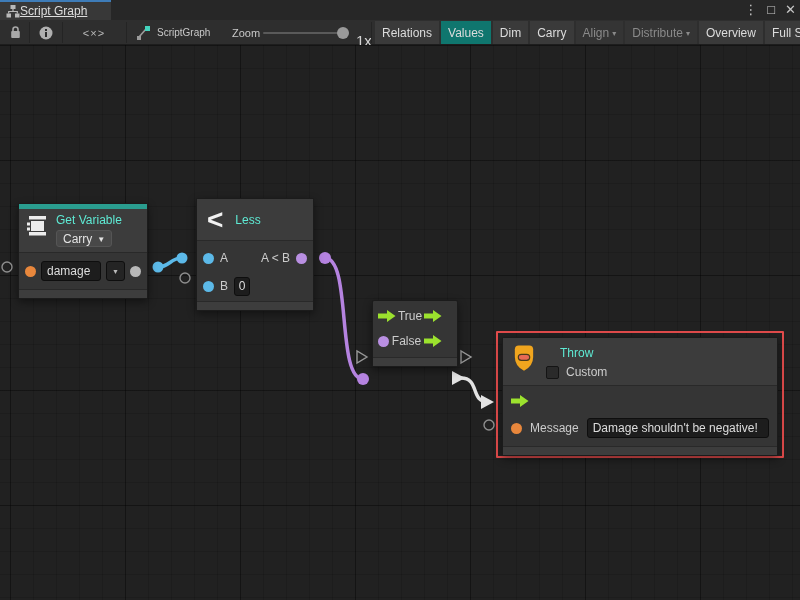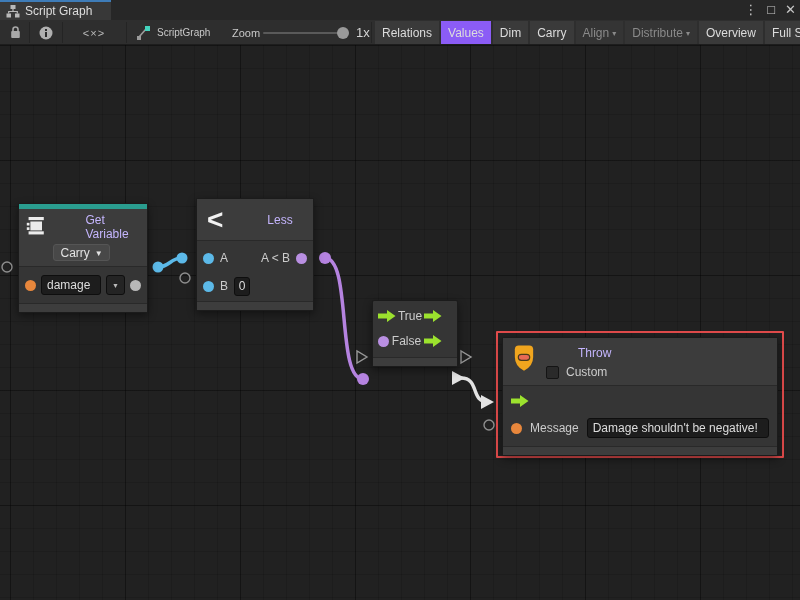--- a/index.html
+++ b/index.html
@@ -3,59 +3,59 @@
 <meta charset="utf-8">
 <style>
   * { margin:0; padding:0; box-sizing:border-box; }
   html,body { width:800px; height:600px; overflow:hidden; }
   body { font-family:"Liberation Sans", sans-serif; background:#282828; color:#ddd; font-size:12px; }
   .window { position:relative; width:800px; height:600px; background:#282828; }
 
   
   .titlebar { position:absolute; left:0; top:0; width:800px; height:20px; background:#272727; }
   .tab { position:absolute; left:0; top:0; width:111px; height:20px; background:#383838;
-         border-top:2px solid #3e7cb8; display:flex; align-items:center; gap:5px; padding:0 6px; }
+         border-top:2px solid #3e7cb8; display:flex; align-items:center; padding:0 6px;text-decoration:underline; }
   .tab-label { color:#dedede; font-size:12px; white-space:nowrap; }
   .win-controls { position:absolute; right:4px; top:0; height:20px; display:flex; align-items:center; gap:10px; color:#c8c8c8; }
   .win-controls span { cursor:default; font-size:13px; line-height:20px; }
 
   
   .toolbar { position:absolute; left:0; top:20px; width:800px; height:25px; background:#2e2e2e;
              border-bottom:1px solid #1d1d1d; }
   .tb-sep { position:absolute; top:2px; width:1px; height:21px; background:#242424; }
   .tb-btn { position:absolute; top:0; height:25px; display:flex; align-items:center; justify-content:center; color:#bbb; }
   .graph-label { position:absolute; left:136px; top:0; height:25px; display:flex; align-items:center; gap:6px; color:#c9c9c9; font-size:10px; }
   .zoom-label { position:absolute; left:232px; top:0; height:25px; display:flex; align-items:center; color:#c9c9c9; font-size:11px; }
   .slider-track { position:absolute; left:263px; top:12px; width:83px; height:2px; background:#5a5a5a; border-radius:1px; }
   .slider-handle { position:absolute; left:337px; top:7px; width:12px; height:12px; border-radius:50%; background:#9a9a9a; }
-  .zoom-value { position:absolute; left:356px; top:0; height:25px; display:flex; align-items:center; color:#d5d5d5; font-size:13px; }
+  .zoom-value { position:absolute; left:356px; top:8px; height:25px; display:flex; align-items:center; color:#d5d5d5; font-size:15px; }
   .tb-buttons { position:absolute; left:375px; top:1px; height:23px; display:flex; gap:2px; }
   .tb-buttons .btn { background:#3a3a3a; color:#dcdcdc; padding:0 7px; display:flex; align-items:center; gap:3px;
                      font-size:12px; white-space:nowrap; cursor:default; }
-  .tb-buttons .btn.active { background:#8b5cf6; }
+  .tb-buttons .btn.active { background:#0f766e; }
   .tb-buttons .btn.disabled { color:#8a8a8a; background:#343434; }
   .caret { font-size:8px; position:relative; top:1px; }
 
   
   .canvas { position:absolute; left:0; top:45px; width:800px; height:555px; background-color:#212121;
     background-image:
       repeating-linear-gradient(to right, rgba(0,0,0,0.30) 0 1px, transparent 1px 115px),
       repeating-linear-gradient(to bottom, rgba(0,0,0,0.30) 0 1px, transparent 1px 115px),
       repeating-linear-gradient(to right, rgba(0,0,0,0.13) 0 1px, transparent 1px 23px),
       repeating-linear-gradient(to bottom, rgba(0,0,0,0.13) 0 1px, transparent 1px 23px);
     background-position:10px 0, 0 0, 10px 0, 0 0;
     overflow:hidden; }
   .wire-layer { position:absolute; left:0; top:0; width:800px; height:555px; z-index:1; pointer-events:none; }
 
   
   .node { position:absolute; z-index:2; background:#353535; border:1px solid #1b1b1b; border-radius:2px;
           box-shadow:0 3px 9px rgba(0,0,0,0.45); }
   .node-header { background:#3c3c3c; border-bottom:1px solid #292929; display:flex; align-items:center; }
   .node-footer { background:#3d3d3d; border-top:1px solid #292929; height:9px; }
-  .node-title { color:#c4b5fd; font-size:12px;margin-left:32px; }
+  .node-title { color:#5eead4; font-size:12px; }
   .port-row { display:flex; align-items:center; }
   .dot { width:11px; height:11px; border-radius:50%; flex:0 0 auto; }
   .dot.orange { background:#e8873c; }
   .dot.blue { background:#5cb9e8; }
   .dot.purple { background:#b98fe2; }
   .dot.gray { background:#b8b8b8; }
   .port-label { color:#cccccc; font-size:12px; }
   .value-box { background:#1d1d1d; border:1px solid #0e0e0e; border-radius:3px; color:#dddddd; }
   .text-input { background:#1d1d1d; border:1px solid #0e0e0e; border-radius:3px; color:#dddddd;
                 font-family:"Liberation Sans", sans-serif; font-size:12px; padding:0 5px; height:20px; }

